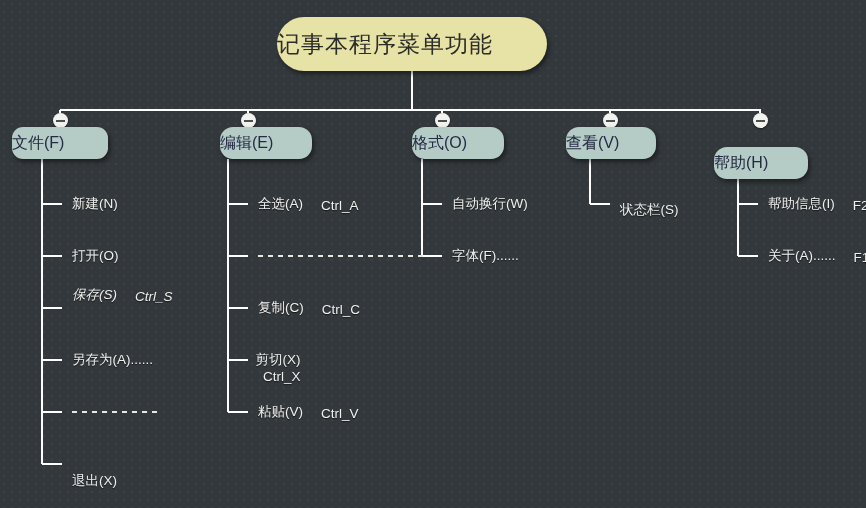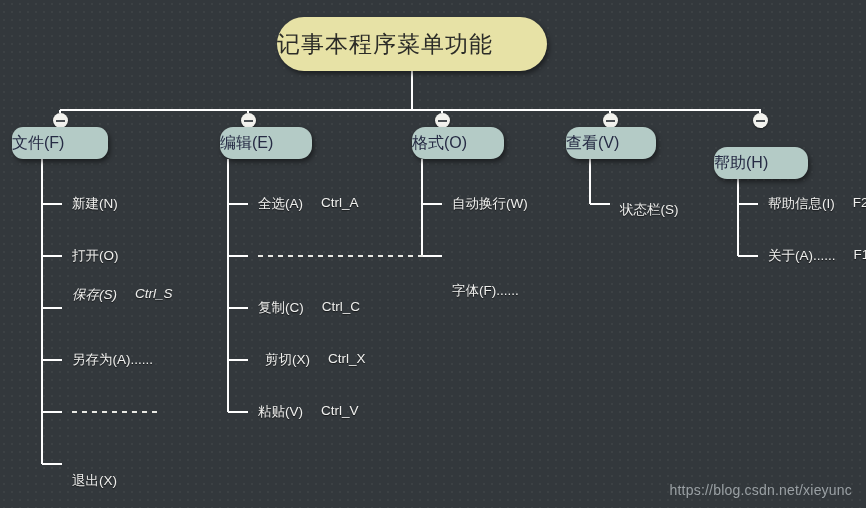--- a/index.html
+++ b/index.html
@@ -85,21 +85,21 @@
     background: #4a4f53;
   }
 
   
   .leaf {
     position: absolute;
     color: #f0f0ee;
     font-size: 13.5px;
     white-space: nowrap;
     display: flex;
-    align-items: flex-start;
+    align-items: flex-end;
     text-shadow: 0 1px 1px rgba(0,0,0,0.6);
   }
   .leaf .lbl { display: inline-block; }
   .leaf .acc {
     display: inline-block;
     margin-left: 18px;
     color: #f0f0ee;
   }
 
   
@@ -189,36 +189,36 @@
       </div>
       <div class="leaf" style="left: 258px; top: 195px;">
         <span class="lbl">全选(A)</span>
         <span class="acc">Ctrl_A</span>
       </div>
       <div class="sep" title="----------------" style="left: 258px; top: 255px; width: 170px;"></div>
       <div class="leaf" style="left: 258px; top: 299px;">
         <span class="lbl">复制(C)</span>
         <span class="acc">Ctrl_C</span>
       </div>
-      <div class="leaf" style="left: 265px; top: 351px;">
+      <div class="leaf" style="left: 245px; top: 351px; flex-direction: column;">
         <span class="lbl">剪切(X)</span>
         <span class="acc">Ctrl_X</span>
       </div>
       <div class="leaf" style="left: 258px; top: 403px;">
         <span class="lbl">粘贴(V)</span>
         <span class="acc">Ctrl_V</span>
       </div>
       <div class="toggle" style="left: 435px; top: 113px;"></div>
       <div class="node branch" style="left: 412px; top: 127px; width: 92px;">
         <span>格式(O)</span>
       </div>
       <div class="leaf" style="left: 452px; top: 195px;">
         <span class="lbl">自动换行(W)</span>
       </div>
-      <div class="leaf" style="left: 452px; top: 247px; margin-top: 35px;">
+      <div class="leaf" style="left: 452px; top: 247px;">
         <span class="lbl">字体(F)......</span>
       </div>
       <div class="toggle" style="left: 603px; top: 113px;"></div>
       <div class="node branch" style="left: 566px; top: 127px; width: 90px;">
         <span>查看(V)</span>
       </div>
       <div class="leaf" style="left: 620px; top: 201px;">
         <span class="lbl">状态栏(S)</span>
       </div>
       <div class="toggle" style="left: 753px; top: 113px;"></div>
@@ -228,14 +228,13 @@
       <div class="leaf" style="left: 768px; top: 195px;">
         <span class="lbl">帮助信息(I)</span>
         <span class="acc">F2</span>
       </div>
       <div class="leaf" style="left: 768px; top: 247px;">
         <span class="lbl">关于(A)......</span>
         <span class="acc">F1</span>
       </div>
     </div>
 
-  <div class="watermark">https://blog.csdn.net/xieyunc</div>
 </div>
 
 </body></html>

